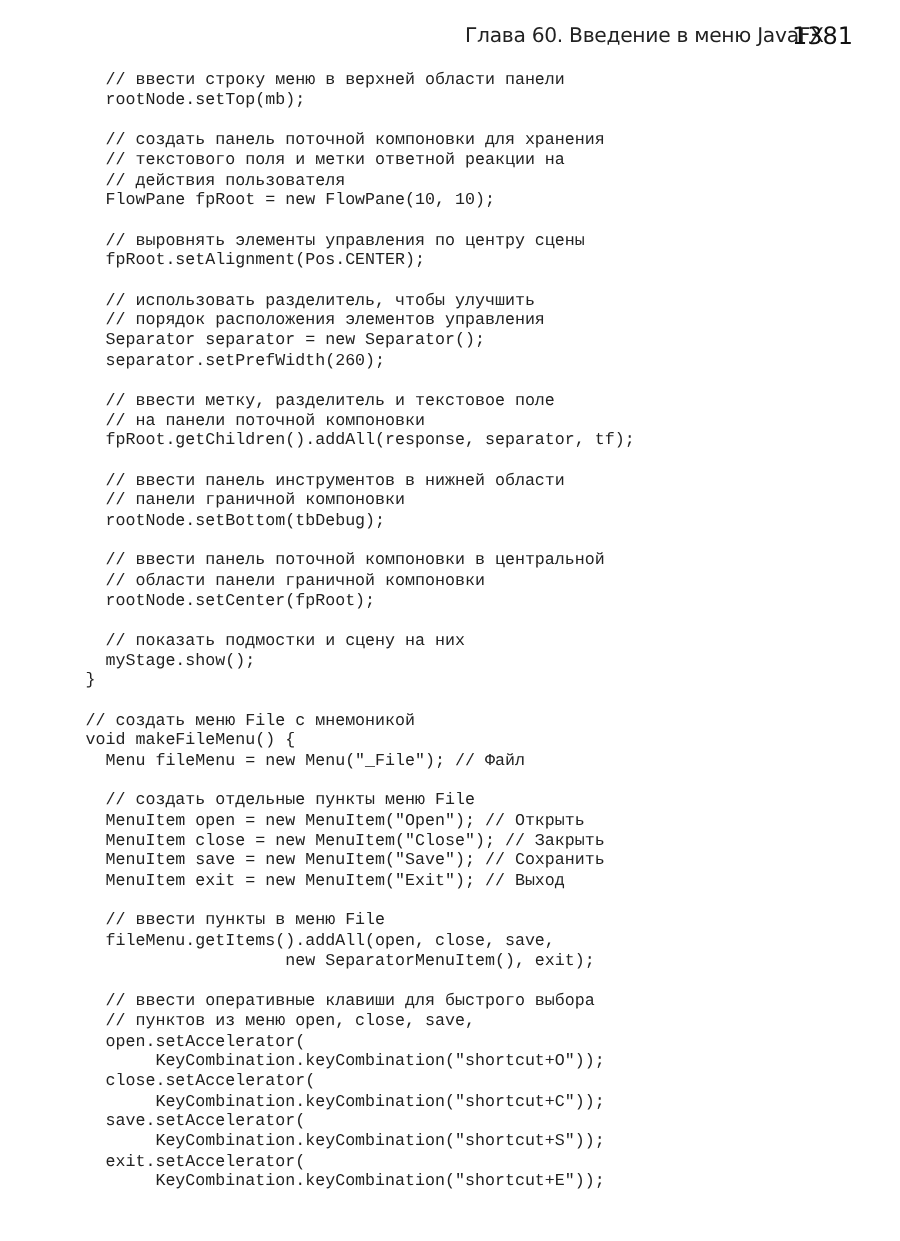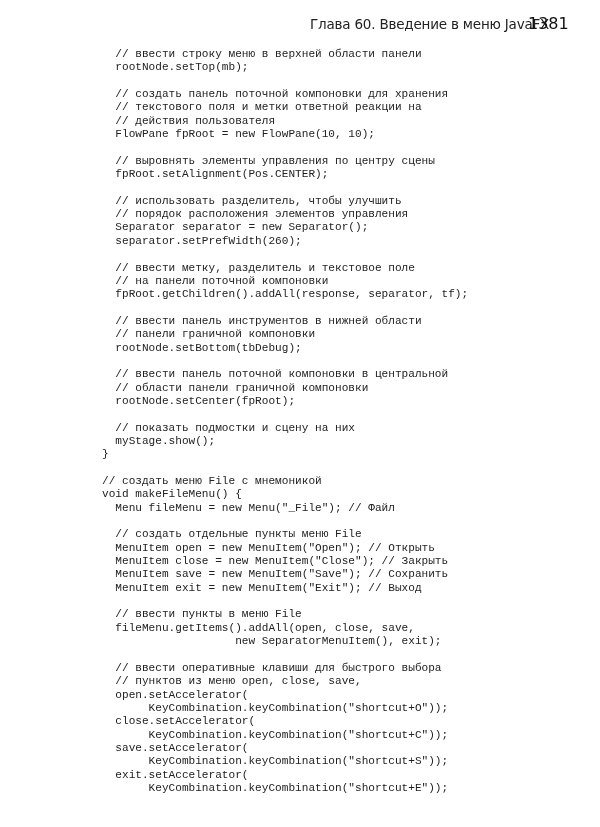--- a/index.html
+++ b/index.html
@@ -1,21 +1,21 @@
 <!DOCTYPE html>
 <html><head>
 <meta charset="utf-8">
 <style>
   html, body { margin: 0; padding: 0; background: #ffffff; }
   body { width: 600px; height: 827px; position: relative; overflow: hidden; color: #1a1a1a; }
   .header { position: absolute; top: 14px; left: 0; width: 600px; height: 24px; }
   .header-title { position: absolute; left: 310px; top: 2px; font-family: "DejaVu Sans", sans-serif; font-size: 13.5px; color: #222; letter-spacing: -0.2px; }
   .page-number { position: absolute; left: 528px; top: 0px; font-family: "DejaVu Sans", sans-serif; font-weight: normal; font-size: 16px; color: #111; }
   .code { position: absolute; left: 57px; top: 48px; margin: 0; font-family: "Liberation Mono", monospace; font-size: 11.1px; line-height: 13.35px; color: #222; white-space: pre; }
-  .code-line { display: block; height: 13.35px; margin-left: 45px; }
+  .code-line { display: block; height: 13.35px; }
 </style>
 </head>
 <body>
 
 <div class="header">
   <span class="header-title">Глава 60. Введение в меню JavaFX</span>
   <span class="page-number">1381</span>
 </div>
 
 <pre class="code" id="code-block"><span class="code-line">  // ввести строку меню в верхней области панели</span><span class="code-line">  rootNode.setTop(mb);</span><span class="code-line">&nbsp;</span><span class="code-line">  // создать панель поточной компоновки для хранения</span><span class="code-line">  // текстового поля и метки ответной реакции на</span><span class="code-line">  // действия пользователя</span><span class="code-line">  FlowPane fpRoot = new FlowPane(10, 10);</span><span class="code-line">&nbsp;</span><span class="code-line">  // выровнять элементы управления по центру сцены</span><span class="code-line">  fpRoot.setAlignment(Pos.CENTER);</span><span class="code-line">&nbsp;</span><span class="code-line">  // использовать разделитель, чтобы улучшить</span><span class="code-line">  // порядок расположения элементов управления</span><span class="code-line">  Separator separator = new Separator();</span><span class="code-line">  separator.setPrefWidth(260);</span><span class="code-line">&nbsp;</span><span class="code-line">  // ввести метку, разделитель и текстовое поле</span><span class="code-line">  // на панели поточной компоновки</span><span class="code-line">  fpRoot.getChildren().addAll(response, separator, tf);</span><span class="code-line">&nbsp;</span><span class="code-line">  // ввести панель инструментов в нижней области</span><span class="code-line">  // панели граничной компоновки</span><span class="code-line">  rootNode.setBottom(tbDebug);</span><span class="code-line">&nbsp;</span><span class="code-line">  // ввести панель поточной компоновки в центральной</span><span class="code-line">  // области панели граничной компоновки</span><span class="code-line">  rootNode.setCenter(fpRoot);</span><span class="code-line">&nbsp;</span><span class="code-line">  // показать подмостки и сцену на них</span><span class="code-line">  myStage.show();</span><span class="code-line">}</span><span class="code-line">&nbsp;</span><span class="code-line">// создать меню File с мнемоникой</span><span class="code-line">void makeFileMenu() {</span><span class="code-line">  Menu fileMenu = new Menu("_File"); // Файл</span><span class="code-line">&nbsp;</span><span class="code-line">  // создать отдельные пункты меню File</span><span class="code-line">  MenuItem open = new MenuItem("Open"); // Открыть</span><span class="code-line">  MenuItem close = new MenuItem("Close"); // Закрыть</span><span class="code-line">  MenuItem save = new MenuItem("Save"); // Сохранить</span><span class="code-line">  MenuItem exit = new MenuItem("Exit"); // Выход</span><span class="code-line">&nbsp;</span><span class="code-line">  // ввести пункты в меню File</span><span class="code-line">  fileMenu.getItems().addAll(open, close, save,</span><span class="code-line">                    new SeparatorMenuItem(), exit);</span><span class="code-line">&nbsp;</span><span class="code-line">  // ввести оперативные клавиши для быстрого выбора</span><span class="code-line">  // пунктов из меню open, close, save,</span><span class="code-line">  open.setAccelerator(</span><span class="code-line">       KeyCombination.keyCombination("shortcut+O"));</span><span class="code-line">  close.setAccelerator(</span><span class="code-line">       KeyCombination.keyCombination("shortcut+C"));</span><span class="code-line">  save.setAccelerator(</span><span class="code-line">       KeyCombination.keyCombination("shortcut+S"));</span><span class="code-line">  exit.setAccelerator(</span><span class="code-line">       KeyCombination.keyCombination("shortcut+E"));</span></pre>

